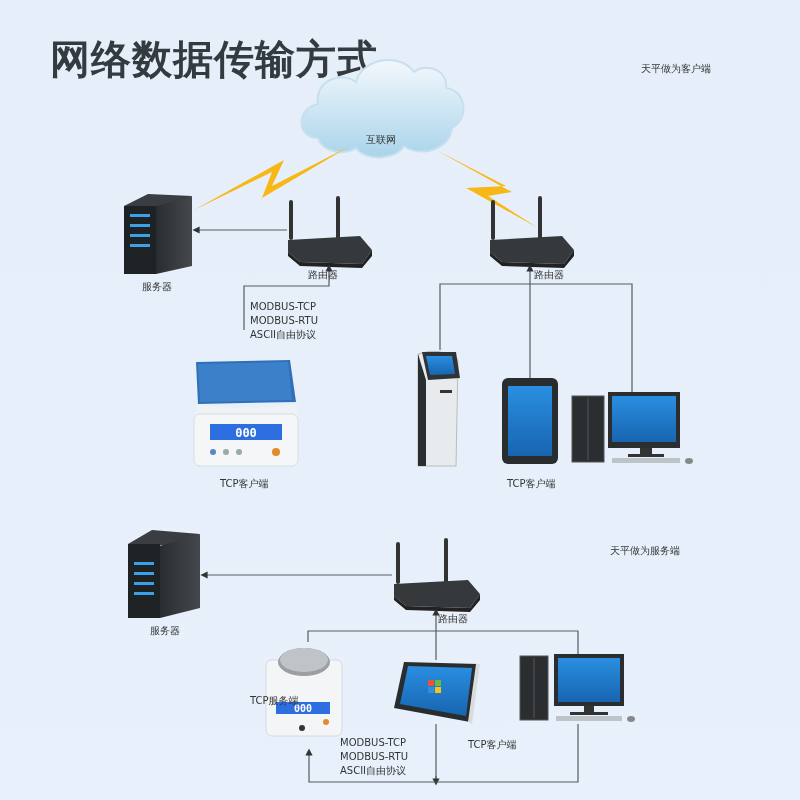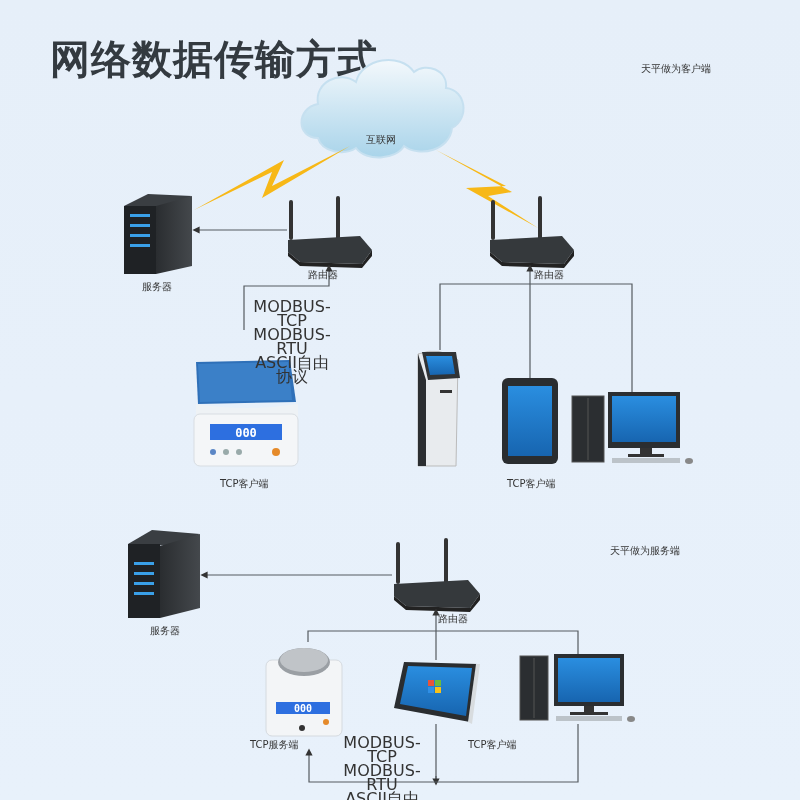--- a/index.html
+++ b/index.html
@@ -1,20 +1,20 @@
 <!DOCTYPE html>
 <html><head>
 <meta charset="utf-8">
 <style>
   html,body{margin:0;padding:0;}
   body{width:800px;height:800px;overflow:hidden;background:linear-gradient(180deg,#e6eff9 0%,#e8f1fb 100%);font-family:"DejaVu Sans",sans-serif;position:relative;}
   .abs{position:absolute;}
   .title{left:50px;top:32px;font-size:40px;font-weight:bold;color:#333a40;letter-spacing:1px;}
   .lbl{font-size:10px;color:#333;white-space:nowrap;}
-  .proto{font-size:16px;color:#333;text-align:center;line-height:14px;}
+  .proto{font-size:10px;color:#333;line-height:14px;}
   svg.layer{position:absolute;left:0;top:0;}
 </style>
 </head>
 <body>
 
 <div class="abs title">网络数据传输方式</div>
 
 <svg class="layer" width="800" height="800" viewBox="0 0 800 800">
   <defs>
     <linearGradient id="cloudG" x1="0" y1="0" x2="0" y2="1">
@@ -180,19 +180,19 @@
   <div>MODBUS-TCP</div>
   <div>MODBUS-RTU</div>
   <div>ASCII自由协议</div>
 </div>
 <div class="abs lbl" style="left:220px;top:477px;">TCP客户端</div>
 <div class="abs lbl" style="left:507px;top:477px;">TCP客户端</div>
 
 <div class="abs lbl" style="left:610px;top:544px;font-family:Liberation Serif, serif;">天平做为服务端</div>
 <div class="abs lbl" style="left:150px;top:624px;">服务器</div>
 <div class="abs lbl" style="left:438px;top:612px;">路由器</div>
-<div class="abs lbl" style="left:250px;top:738px;">TCP服务端</div>
+<div class="abs lbl" style="left:250px;top:694px;">TCP服务端</div>
 <div class="abs proto" style="left:340px;top:736px;width:84px;">
   <div>MODBUS-TCP</div>
   <div>MODBUS-RTU</div>
   <div>ASCII自由协议</div>
 </div>
 <div class="abs lbl" style="left:468px;top:738px;">TCP客户端</div>
 
 </body></html>

